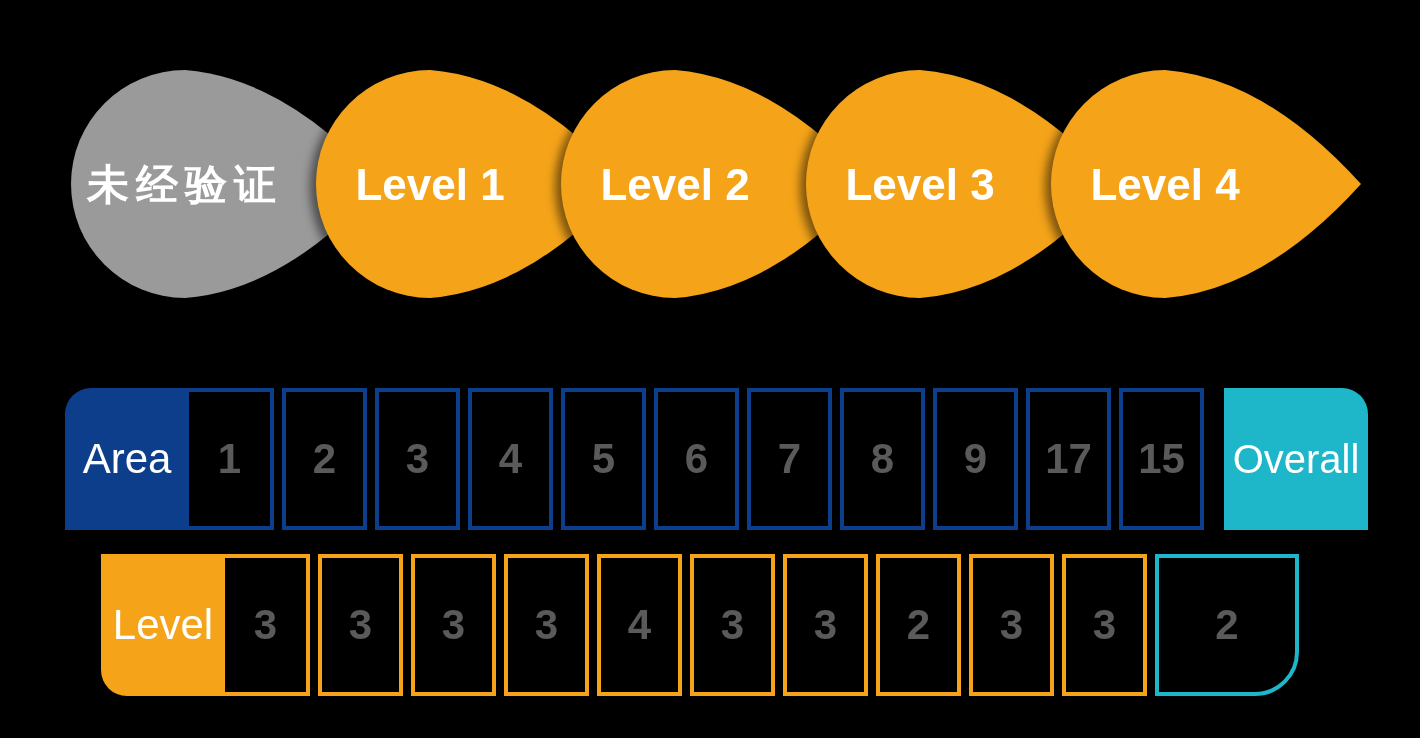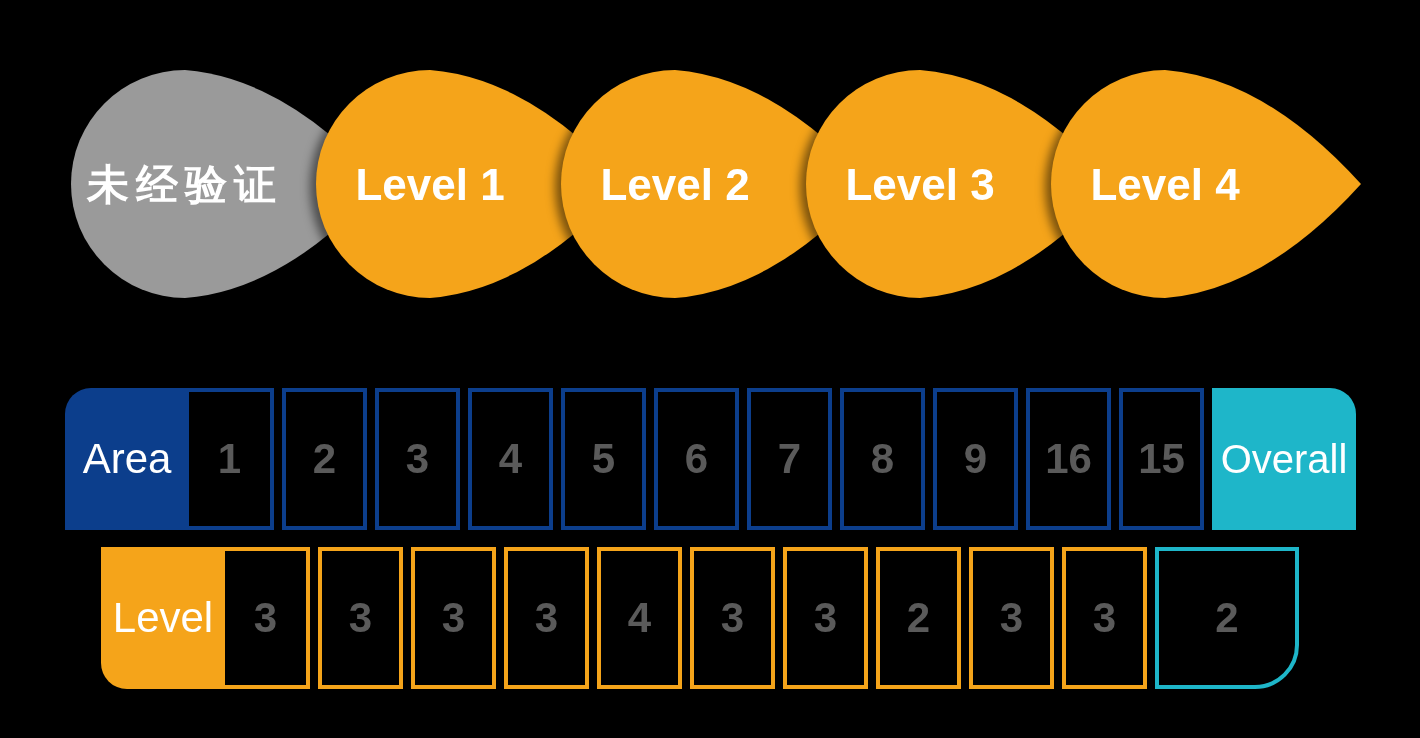--- a/index.html
+++ b/index.html
@@ -42,37 +42,37 @@
   .table {
     position: absolute;
     left: 65px;
     top: 388px;
   }
   .row {
     display: flex;
     height: 142px;
   }
   .row + .row {
-    margin-top: 17px;
+    margin-top: 24px;
     padding-left: 36px;
   }
   .hdr {
     width: 124px;
     display: flex;
     align-items: center;
     justify-content: center;
     color: #ffffff;
     font-size: 42px;
     flex: none;
   }
   .hdr-area   { border-radius: 26px 0 0 0; }
   .hdr-level  { border-radius: 0 0 0 26px; }
   .hdr-overall {
     width: 144px;
-    margin-left: 8px;
+    margin-left: 20px;
     border-radius: 0 26px 0 0;
     font-size: 40px;
   }
   .cell {
     box-sizing: border-box;
     width: 85px;
     margin-left: 8px;
     border: 4px solid #888;
     display: flex;
     align-items: center;
@@ -124,21 +124,21 @@
     <div class="hdr hdr-area" style="background-color: rgb(12, 62, 140);">Area</div>
     <div class="cell attached" style="border-color: rgb(12, 62, 140);">1</div>
     <div class="cell" style="border-color: rgb(12, 62, 140);">2</div>
     <div class="cell" style="border-color: rgb(12, 62, 140);">3</div>
     <div class="cell" style="border-color: rgb(12, 62, 140);">4</div>
     <div class="cell" style="border-color: rgb(12, 62, 140);">5</div>
     <div class="cell" style="border-color: rgb(12, 62, 140);">6</div>
     <div class="cell" style="border-color: rgb(12, 62, 140);">7</div>
     <div class="cell" style="border-color: rgb(12, 62, 140);">8</div>
     <div class="cell" style="border-color: rgb(12, 62, 140);">9</div>
-    <div class="cell" style="border-color: rgb(12, 62, 140);">16</div>
+    <div class="cell" style="border-color: rgb(12, 62, 140);">17</div>
     <div class="cell" style="border-color: rgb(12, 62, 140);">15</div>
     <div class="hdr hdr-overall" style="background-color: rgb(30, 182, 201);">Overall</div>
   </div>
 
   <div class="row">
     <div class="hdr hdr-level" style="background-color: rgb(245, 164, 26);">Level</div>
     <div class="cell attached" style="border-color: rgb(245, 164, 26);">3</div>
     <div class="cell" style="border-color: rgb(245, 164, 26);">3</div>
     <div class="cell" style="border-color: rgb(245, 164, 26);">3</div>
     <div class="cell" style="border-color: rgb(245, 164, 26);">3</div>

